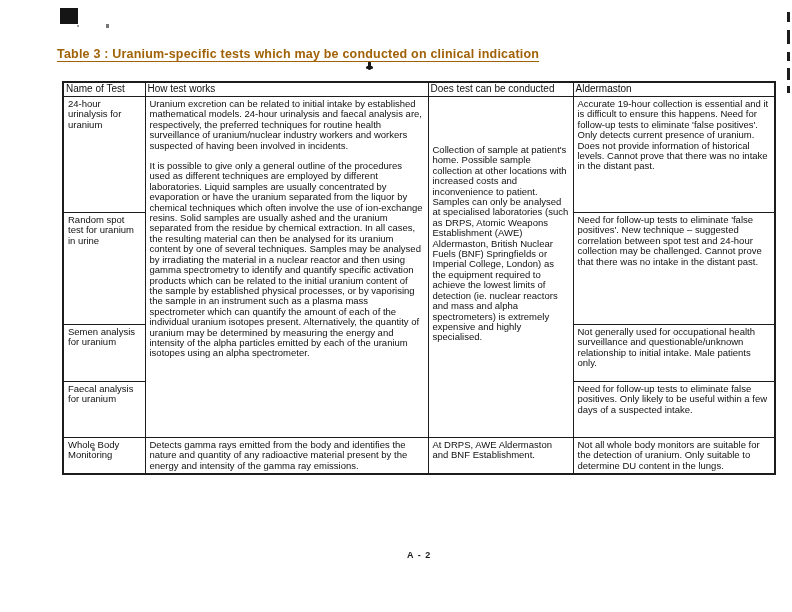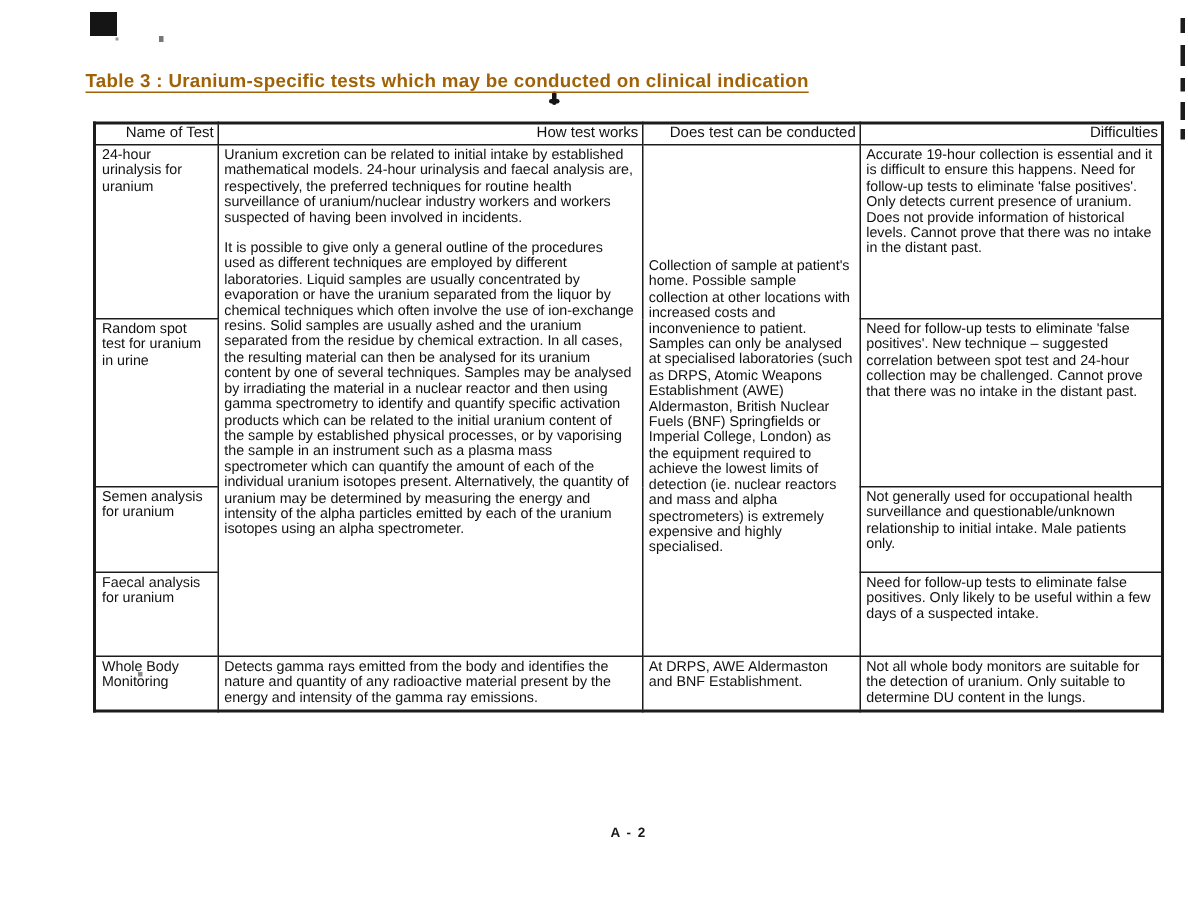--- a/index.html
+++ b/index.html
@@ -45,30 +45,30 @@
   }
   table.main th, table.main td {
     border: 1px solid #1c1c1c;
     vertical-align: top;
     padding: 2px 4px;
     overflow: hidden;
   }
   table.main th {
     font-weight: normal;
     font-size: 10px;
-    text-align: right;
+    text-align: left;
     height: 11px;
     padding: 1px 2px;
   }
   td.cell-name { padding: 2px 3px 2px 6px; }
   td.cell-how  { padding: 2px 6px 2px 7px; }
   td.cell-how p { margin: 0 0 10px 0; }
   td.cell-how p:last-child { margin-bottom: 0; }
   td.cell-where { padding: 2px 4px 2px 6px; }
-  td.cell-where.merged { padding-top: 76px; }
+  td.cell-where.merged { padding-top: 48px; }
   td.cell-diff { padding: 2px 4px 2px 6px; }
 
   
   .footer-page-number {
     position: absolute; left: 407px; top: 550px;
     font-size: 9px; font-weight: bold; letter-spacing: 1px;
     color: #1a1a1a;
   }
 </style>
 </head>
@@ -95,21 +95,21 @@
       <col style="width:82px">
       <col style="width:283px">
       <col style="width:145px">
       <col style="width:202px">
     </colgroup>
     <thead>
       <tr>
         <th>Name of Test</th>
         <th>How test works</th>
         <th>Does test can be conducted</th>
-        <th>Difficulties</th>
+        <th>Aldermaston</th>
       </tr>
     </thead>
     <tbody>
       <tr style="height:116px;margin-left:36px;">
         <td class="cell-name">24-hour urinalysis for uranium</td>
         <td class="cell-how" rowspan="4">
           <p>Uranium excretion can be related to initial intake by established mathematical models. 24-hour urinalysis and faecal analysis are, respectively, the preferred techniques for routine health surveillance of uranium/nuclear industry workers and workers suspected of having been involved in incidents.</p>
           <p>It is possible to give only a general outline of the procedures used as different techniques are employed by different laboratories. Liquid samples are usually concentrated by evaporation or have the uranium separated from the liquor by chemical techniques which often involve the use of ion-exchange resins.  Solid samples are usually ashed and the uranium separated from the residue by chemical extraction.  In all cases, the resulting material can then be analysed for its uranium content by one of several techniques.  Samples may be analysed by irradiating the material in a nuclear reactor and then using gamma spectrometry to identify and quantify specific activation products which can be related to the initial uranium content of the sample by established physical processes, or by vaporising the sample in an instrument such as a plasma mass spectrometer which can quantify the amount of each of the individual uranium isotopes present. Alternatively, the quantity of uranium may be determined by measuring the energy and intensity of the alpha particles emitted by each of the uranium isotopes using an alpha spectrometer.</p>
         </td>
         <td class="cell-where merged" rowspan="4">Collection of sample at patient's home. Possible sample collection at other locations with increased costs and inconvenience to patient. Samples can only be analysed at specialised laboratories (such as DRPS, Atomic Weapons Establishment (AWE) Aldermaston, British Nuclear Fuels (BNF) Springfields or Imperial College, London) as the equipment required to achieve the lowest limits of detection (ie. nuclear reactors and mass and alpha spectrometers) is extremely expensive and highly specialised.</td>

